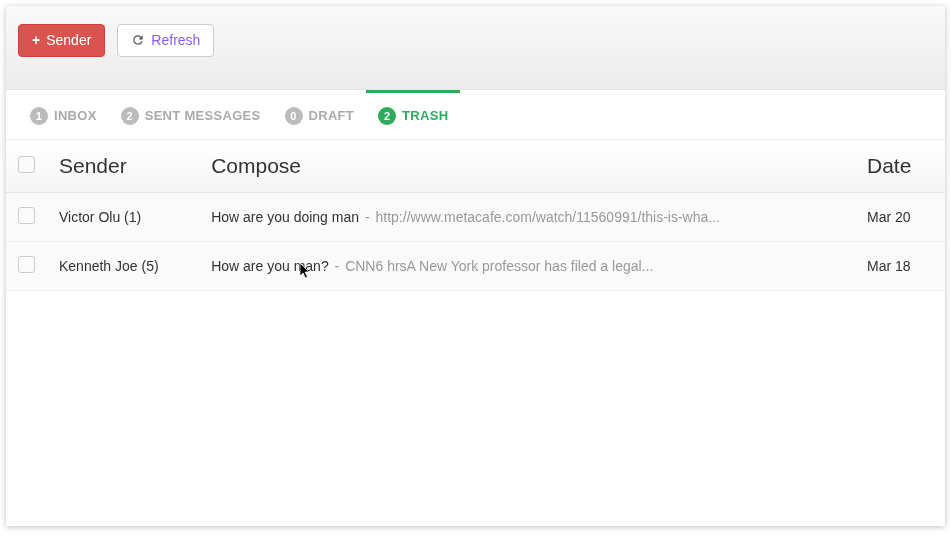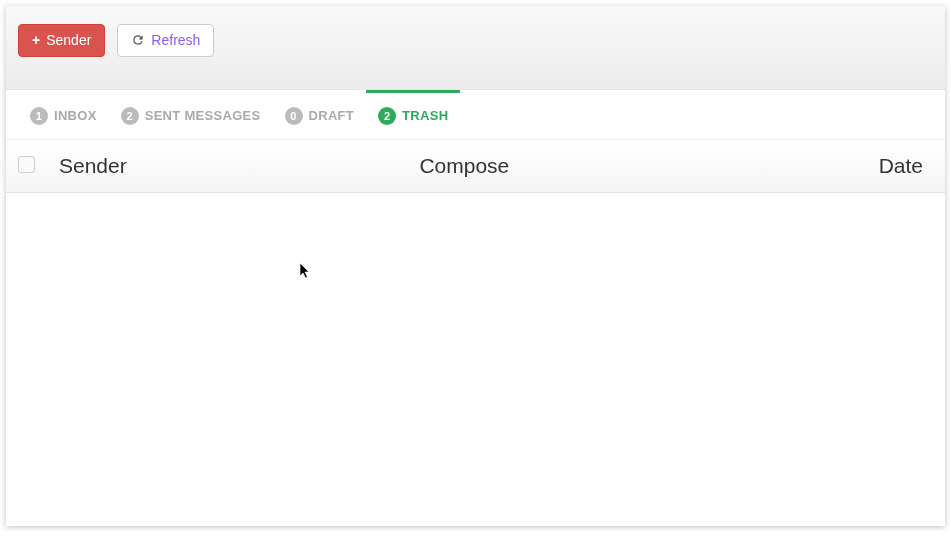--- a/index.html
+++ b/index.html
@@ -101,21 +101,21 @@
       background: linear-gradient(#ffffff,#f5f5f5);
       border-bottom:1px solid #e4e4e4;
       color:#333;
       font-size:21px;
     }
     .mail-table tbody tr {
       border-bottom:1px solid #eee;
       background:#fafafa;
     }
     .mail-table th:first-child, .mail-table td:first-child { width:36px; }
-    .mail-table th:last-child, .mail-table td:last-child { width:90px; text-align:right; padding-right:22px; }
+    .mail-table th:last-child, .mail-table td:last-child { width:90px; padding-right:22px; }
 
     .chk {
       display:inline-block;
       width:17px; height:17px;
       border:1px solid #ccc;
       border-radius:3px;
       background:#fafafa;
       cursor:pointer;
     }
     .muted { color:#999; }
@@ -170,20 +170,36 @@
   <table class="mail-table">
     <thead>
       <tr>
         <th><span class="chk"></span></th>
         <th>Sender</th>
         <th>Compose</th>
         <th>Date</th>
       </tr>
     </thead>
     <tbody>
+      <tr>
+        <td><span class="chk"></span></td>
+        <td>Victor Olu (1)</td>
+        <td>
+          <span>How are you doing man</span><span class="sep"> - </span><span class="muted">http://www.metacafe.com/watch/11560991/this-is-wha...</span>
+        </td>
+        <td>Mar 20</td>
+      </tr>
+      <tr>
+        <td><span class="chk"></span></td>
+        <td>Kenneth Joe (5)</td>
+        <td>
+          <span>How are you man?</span><span class="sep"> - </span><span class="muted">CNN6 hrsA New York professor has filed a legal...</span>
+        </td>
+        <td>Mar 18</td>
+      </tr>
     </tbody>
   </table>
 
 </div>
 
 <div class="cursor">
   <svg viewBox="0 0 12 18">
       <path d="M1 1 L1 14 L4 11 L6.5 16 L8.5 15 L6 10 L10 10 Z" fill="#000" stroke="#fff" stroke-width="0.7"></path>
     </svg>
 </div>

